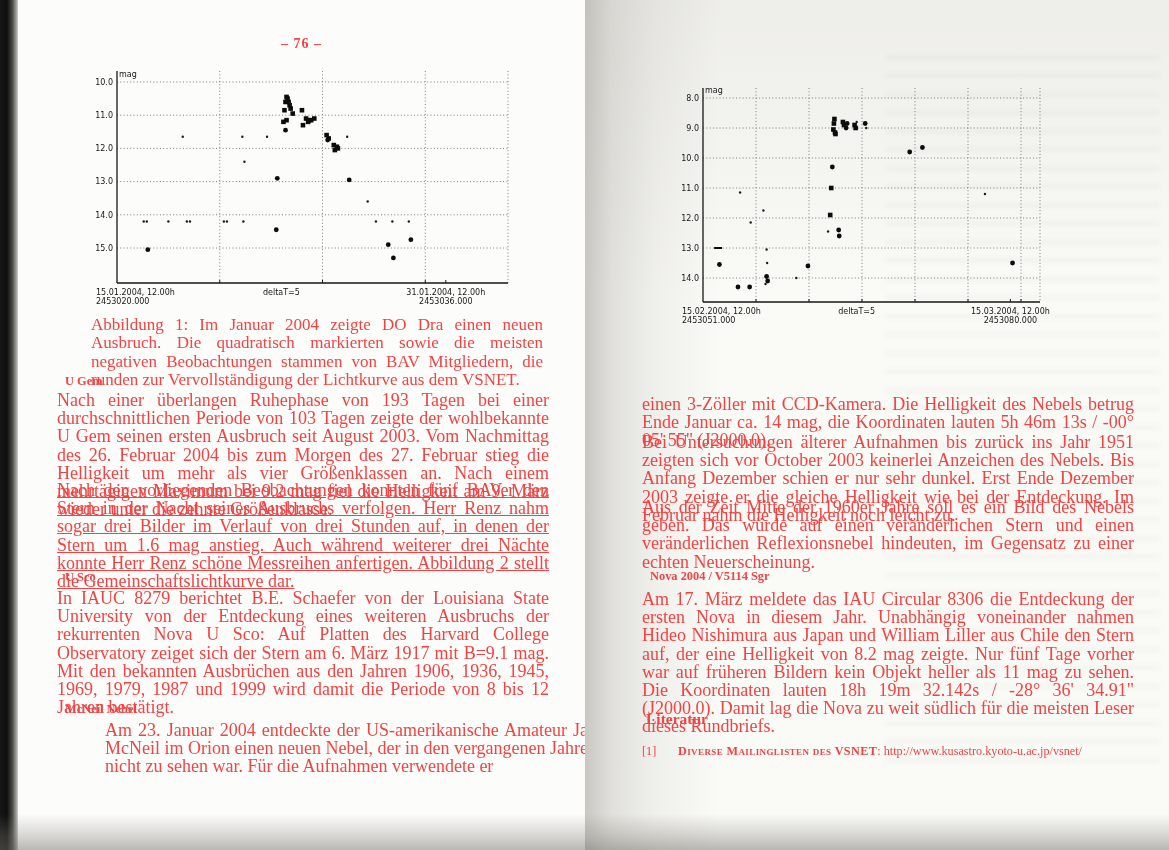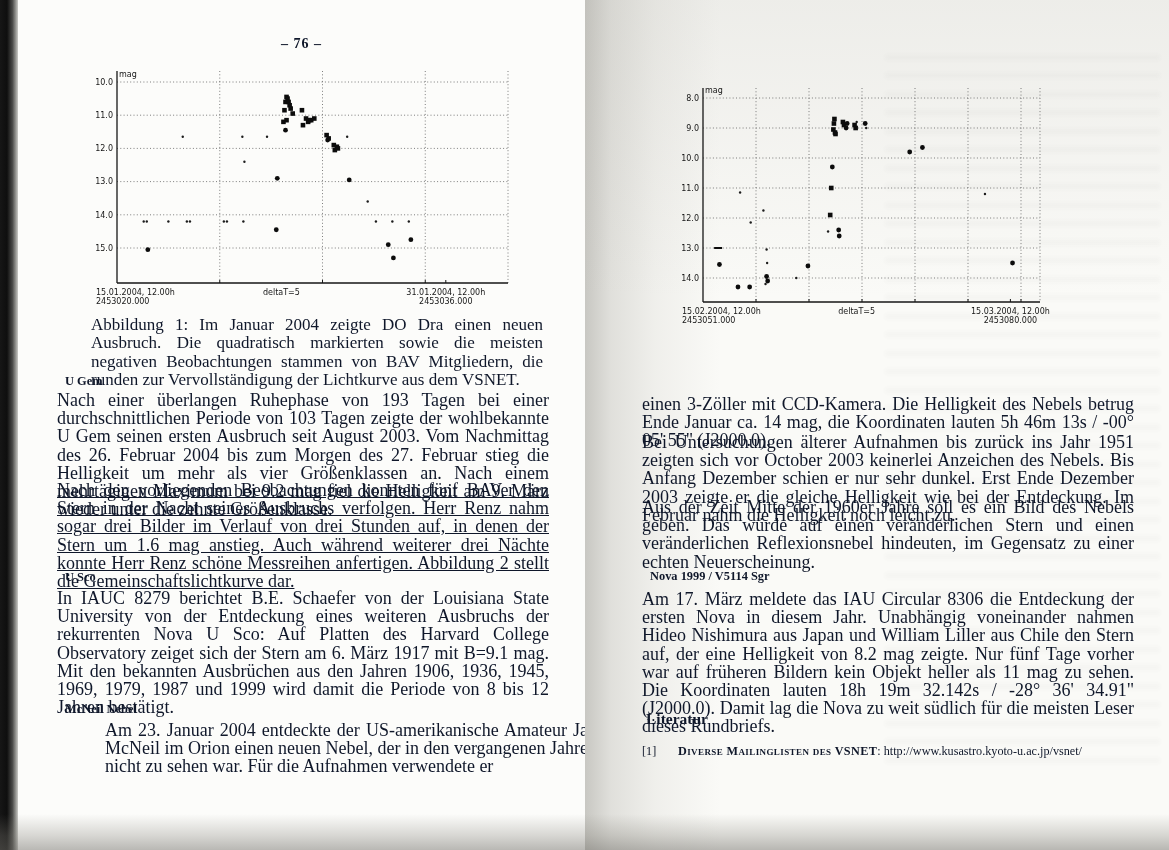--- a/index.html
+++ b/index.html
@@ -1,17 +1,17 @@
 <!DOCTYPE html>
 <html><head>
 <meta charset="utf-8">
 <style>
   html,body{margin:0;padding:0;}
   .scan{position:relative;width:1169px;height:850px;background:#fbfbf9;overflow:hidden;
-        font-family:"Liberation Serif", serif;color:#0f172a;}
+        font-family:"Liberation Serif", serif;color:#ef4444;}
   .binding-edge{position:absolute;left:0;top:0;width:20px;height:100%;
         background:linear-gradient(90deg,#161616 0%,#0e0e0e 35%,#4a4a48 62%,#9a9a96 80%,rgba(250,250,248,0) 100%);}
   .page{position:absolute;top:0;height:850px;}
   .page-left{left:18px;width:567px;background:#fcfcfa;}
   .page-right{left:585px;width:584px;background:#fafaf7;}
   .gutter-shade{position:absolute;left:0;top:0;width:140px;height:100%;pointer-events:none;
         background:linear-gradient(90deg,rgba(125,123,115,0.40) 0px,rgba(150,148,140,0.26) 26px,rgba(175,173,165,0.14) 70px,rgba(0,0,0,0) 135px);}
   .rp-top-shade{position:absolute;left:0;top:0;width:100%;height:330px;pointer-events:none;
         background:linear-gradient(180deg,rgba(160,158,150,0.14),rgba(0,0,0,0) 90%);}
   .bottom-shade{position:absolute;left:0;bottom:0;width:1169px;height:36px;pointer-events:none;
@@ -223,21 +223,21 @@
         <circle cx="267.42000000197436" cy="81.50000000000001" r="2.4" fill="#0c0c0c"></circle>
         <circle cx="329.9600000009872" cy="127.99999999999997" r="1.2" fill="#1c1c1c"></circle>
         <circle cx="357.5200000019744" cy="197" r="2.4" fill="#0c0c0c"></circle>
       </svg>
 
 
     <p class="para" style="top:395px;">einen 3-Zöller mit CCD-Kamera. Die Helligkeit des Nebels betrug Ende Januar ca. 14 mag, die Koordinaten lauten 5h 46m 13s / -00° 05' 55" (J2000.0).</p>
     <p class="para" style="top:433px;">Bei Untersuchungen älterer Aufnahmen bis zurück ins Jahr 1951 zeigten sich vor October 2003 keinerlei Anzeichen des Nebels. Bis Anfang Dezember schien er nur sehr dunkel. Erst Ende Dezember 2003 zeigte er die gleiche Helligkeit wie bei der Entdeckung. Im Februar nahm die Helligkeit noch leicht zu.</p>
     <p class="para" style="top:498px;">Aus der Zeit Mitte der 1960er Jahre soll es ein Bild des Nebels geben. Das würde auf einen veränderlichen Stern und einen veränderlichen Reflexionsnebel hindeuten, im Gegensatz zu einer echten Neuerscheinung.</p>
 
-    <h3 class="shead" style="top:561px;">Nova 1999 / V5114 Sgr</h3>
+    <h3 class="shead" style="top:561px;">Nova 2004 / V5114 Sgr</h3>
     <p class="para" style="top:590px;">Am 17. März meldete das IAU Circular 8306 die Entdeckung der ersten Nova in diesem Jahr. Unabhängig voneinander nahmen Hideo Nishimura aus Japan und William Liller aus Chile den Stern auf, der eine Helligkeit von 8.2 mag zeigte. Nur fünf Tage vorher war auf früheren Bildern kein Objekt heller als 11 mag zu sehen. Die Koordinaten lauten 18h 19m 32.142s / -28° 36' 34.91" (J2000.0). Damit lag die Nova zu weit südlich für die meisten Leser dieses Rundbriefs.</p>
 
     <h2 class="bighead" style="top:706px;">Literatur</h2>
     <div class="refline" style="top:744px;">
       <span class="ref-index">[1]</span>
       <span><span class="ref-label">Diverse Mailinglisten des VSNET</span><span class="ref-url">: http://www.kusastro.kyoto-u.ac.jp/vsnet/</span></span>
     </div>
   </div>
 
   <div class="bottom-shade"></div>

